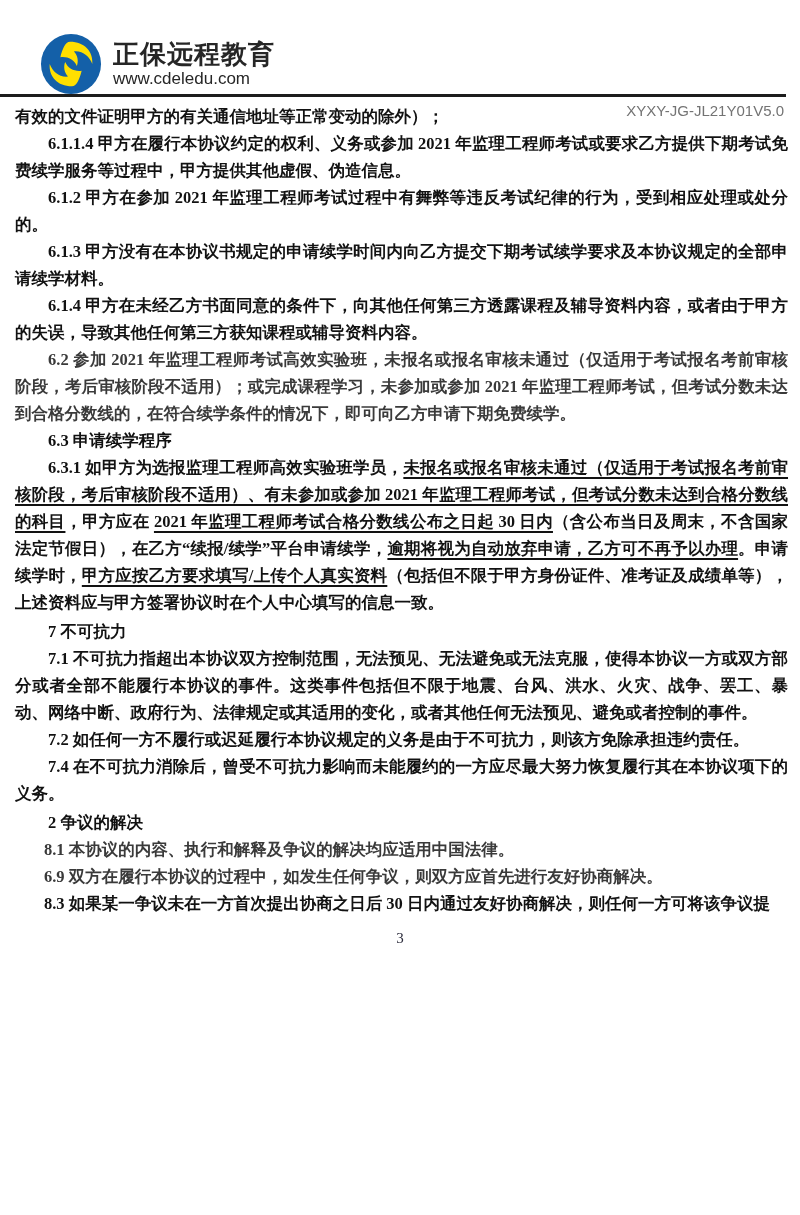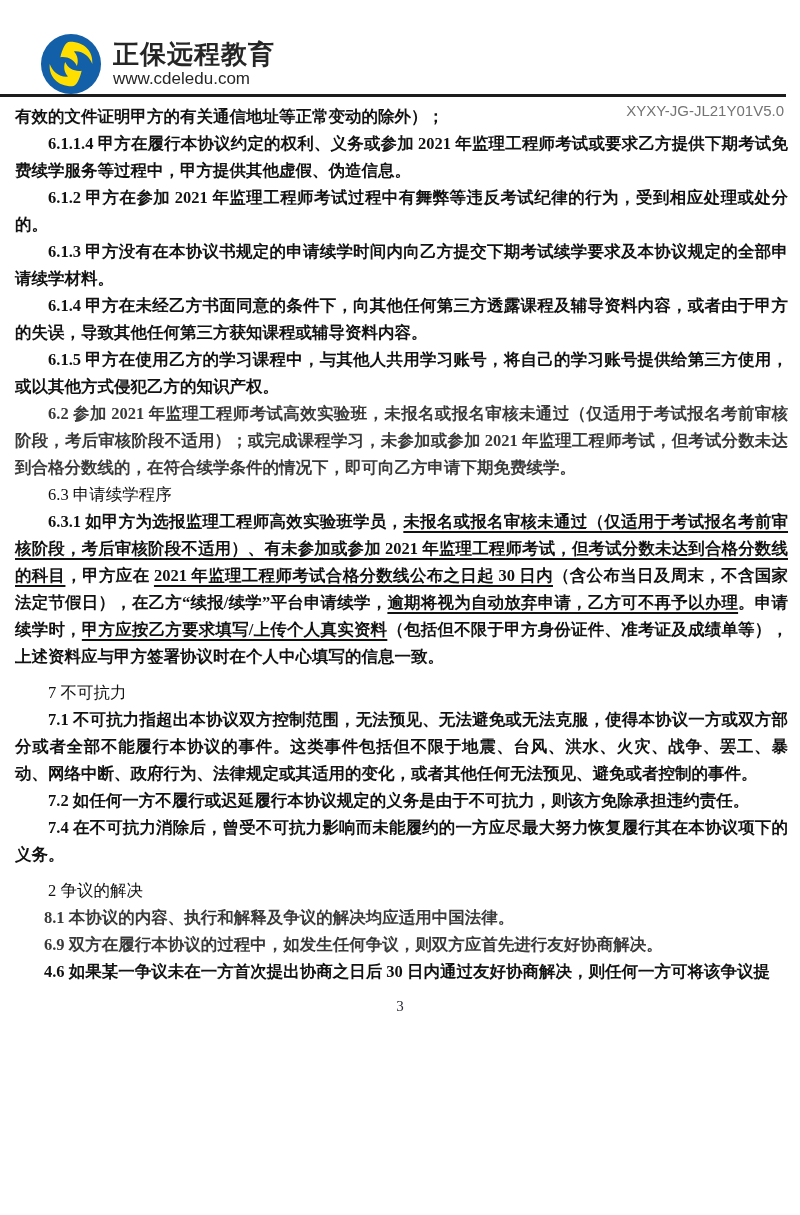--- a/index.html
+++ b/index.html
@@ -27,24 +27,24 @@
   
   .doc-body{
     padding:6px 12px 0 15px;
     text-align:justify;
     font-size:16.5px;
     line-height:27px;
   }
   .doc-body p{margin:0;text-indent:2em;}
   p.noindent{text-indent:0;}
   p.smallindent{text-indent:1.75em;}
-  p.gap{margin-top:9px;}
+  p.gap{margin-top:2px;}
   .heavy{font-weight:bold;color:#121212;}
   .lightw{font-weight:bold;color:#3a3a3a;}
-  .heading{font-weight:normal;color:#111;}
+  .heading{font-weight:bold;color:#111;}
   .u{text-decoration:underline;text-underline-offset:4px;text-decoration-thickness:1.5px;}
   
   .pageno{
     text-align:center;
     font-size:15px;color:#2a2a3a;
     margin-top:13px;
   }
 </style>
 </head>
 <body>
@@ -68,31 +68,30 @@
     <div class="doc-code">XYXY-JG-JL21Y01V5.0</div>
     <div class="rule"></div>
   </header>
 
   <main class="doc-body" id="doc">
       <p class="heavy noindent"><span>有效的文件证明甲方的有关通信地址等正常变动的除外）；</span></p>
       <p class="heavy"><span>6.1.1.4 甲方在履行本协议约定的权利、义务或参加 2021 年监理工程师考试或要求乙方提供下期考试免费续学服务等过程中，甲方提供其他虚假、伪造信息。</span></p>
       <p class="heavy"><span>6.1.2 甲方在参加 2021 年监理工程师考试过程中有舞弊等违反考试纪律的行为，受到相应处理或处分的。</span></p>
       <p class="heavy"><span>6.1.3 甲方没有在本协议书规定的申请续学时间内向乙方提交下期考试续学要求及本协议规定的全部申请续学材料。</span></p>
       <p class="heavy"><span>6.1.4 甲方在未经乙方书面同意的条件下，向其他任何第三方透露课程及辅导资料内容，或者由于甲方的失误，导致其他任何第三方获知课程或辅导资料内容。</span></p>
-      <p class="heavy"><span>6.1.5 甲方在使用乙方的学习课程中，与其他人共用学习账号，将自己的学习账号提供给第三方使用，或以其他方式侵犯乙方的知识产权。</span></p>
       <p class="lightw"><span>6.2 参加 2021 年监理工程师考试高效实验班，未报名或报名审核未通过（仅适用于考试报名考前审核阶段，考后审核阶段不适用）；或完成课程学习，未参加或参加 2021 年监理工程师考试，但考试分数未达到合格分数线的，在符合续学条件的情况下，即可向乙方申请下期免费续学。</span></p>
       <p class="heading heavy"><span>6.3 申请续学程序</span></p>
       <p class="heavy"><span>6.3.1 如甲方为选报监理工程师高效实验班学员，</span><span class="u">未报名或报名审核未通过（仅适用于考试报名考前审核阶段，考后审核阶段不适用）、有未参加或参加 2021 年监理工程师考试，但考试分数未达到合格分数线的科目</span><span>，甲方应在 </span><span class="u">2021 年监理工程师考试合格分数线公布之日起 30 日内</span><span>（含公布当日及周末，不含国家法定节假日），在乙方“续报/续学”平台申请续学，</span><span class="u">逾期将视为自动放弃申请，乙方可不再予以办理</span><span>。申请续学时，</span><span class="u">甲方应按乙方要求填写/上传个人真实资料</span><span>（包括但不限于甲方身份证件、准考证及成绩单等），上述资料应与甲方签署协议时在个人中心填写的信息一致。</span></p>
       <p class="heading heavy gap"><span>7 不可抗力</span></p>
       <p class="heavy"><span>7.1 不可抗力指超出本协议双方控制范围，无法预见、无法避免或无法克服，使得本协议一方或双方部分或者全部不能履行本协议的事件。这类事件包括但不限于地震、台风、洪水、火灾、战争、罢工、暴动、网络中断、政府行为、法律规定或其适用的变化，或者其他任何无法预见、避免或者控制的事件。</span></p>
       <p class="heavy"><span>7.2 如任何一方不履行或迟延履行本协议规定的义务是由于不可抗力，则该方免除承担违约责任。</span></p>
       <p class="heavy"><span>7.4 在不可抗力消除后，曾受不可抗力影响而未能履约的一方应尽最大努力恢复履行其在本协议项下的义务。</span></p>
       <p class="heading heavy gap"><span>2 争议的解决</span></p>
       <p class="lightw smallindent"><span>8.1 本协议的内容、执行和解释及争议的解决均应适用中国法律。</span></p>
       <p class="lightw smallindent"><span>6.9 双方在履行本协议的过程中，如发生任何争议，则双方应首先进行友好协商解决。</span></p>
-      <p class="heavy smallindent"><span>4.6 如果某一争议未在一方首次提出协商之日后 30 日内通过友好协商解决，则任何一方可将该争议提</span></p>
+      <p class="heavy smallindent"><span>8.3 如果某一争议未在一方首次提出协商之日后 30 日内通过友好协商解决，则任何一方可将该争议提</span></p>
     </main>
 
   <footer>
     <div class="pageno">3</div>
   </footer>
 
 </div>
 
 </body></html>

